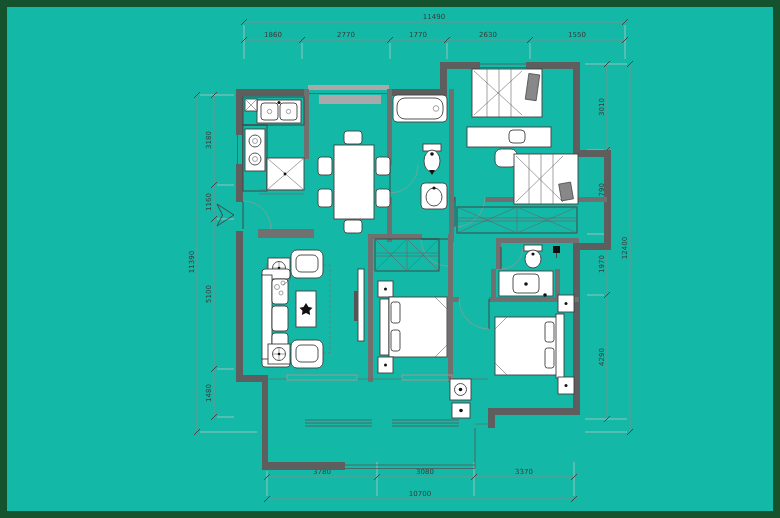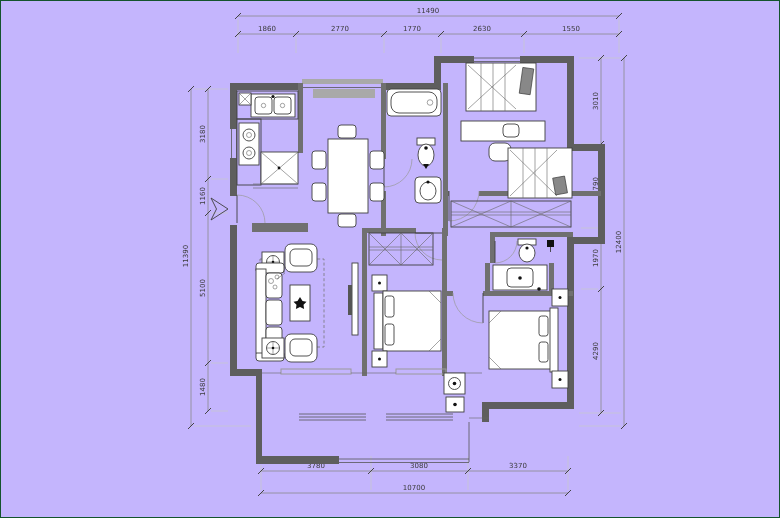--- a/index.html
+++ b/index.html
@@ -1,19 +1,19 @@
 <!DOCTYPE html>
 <html><head>
 <meta charset="utf-8">
 <style>
   html,body{margin:0;padding:0;background:#ffffff;}
   #canvas{
-    position:relative;width:780px;height:518px;background:#c4b5fd;
+    position:relative;width:780px;height:518px;background:#14b8a6;
     font-family:"DejaVu Sans",sans-serif;overflow:hidden;
-    box-sizing:border-box;border:1px solid #14532d;
+    box-sizing:border-box;border:7px solid #14532d;
   }
   svg{display:block}
   text.dim{font-size:7px;fill:#3a3a3a;font-family:"DejaVu Sans",sans-serif;}
   .dimline{stroke:#8a8a8a;stroke-width:0.8;fill:none;}
   .ext{stroke:#c9c9c9;stroke-width:0.7;fill:none;}
   .tick{stroke:#444;stroke-width:1;fill:none;}
   .wall{fill:#5e5e5e;stroke:none;}
   .iwall{fill:#707070;stroke:none;}
   .fur{stroke:#3f3f3f;stroke-width:0.9;fill:#ffffff;}
   .furn{stroke:#3f3f3f;stroke-width:0.9;fill:none;}

